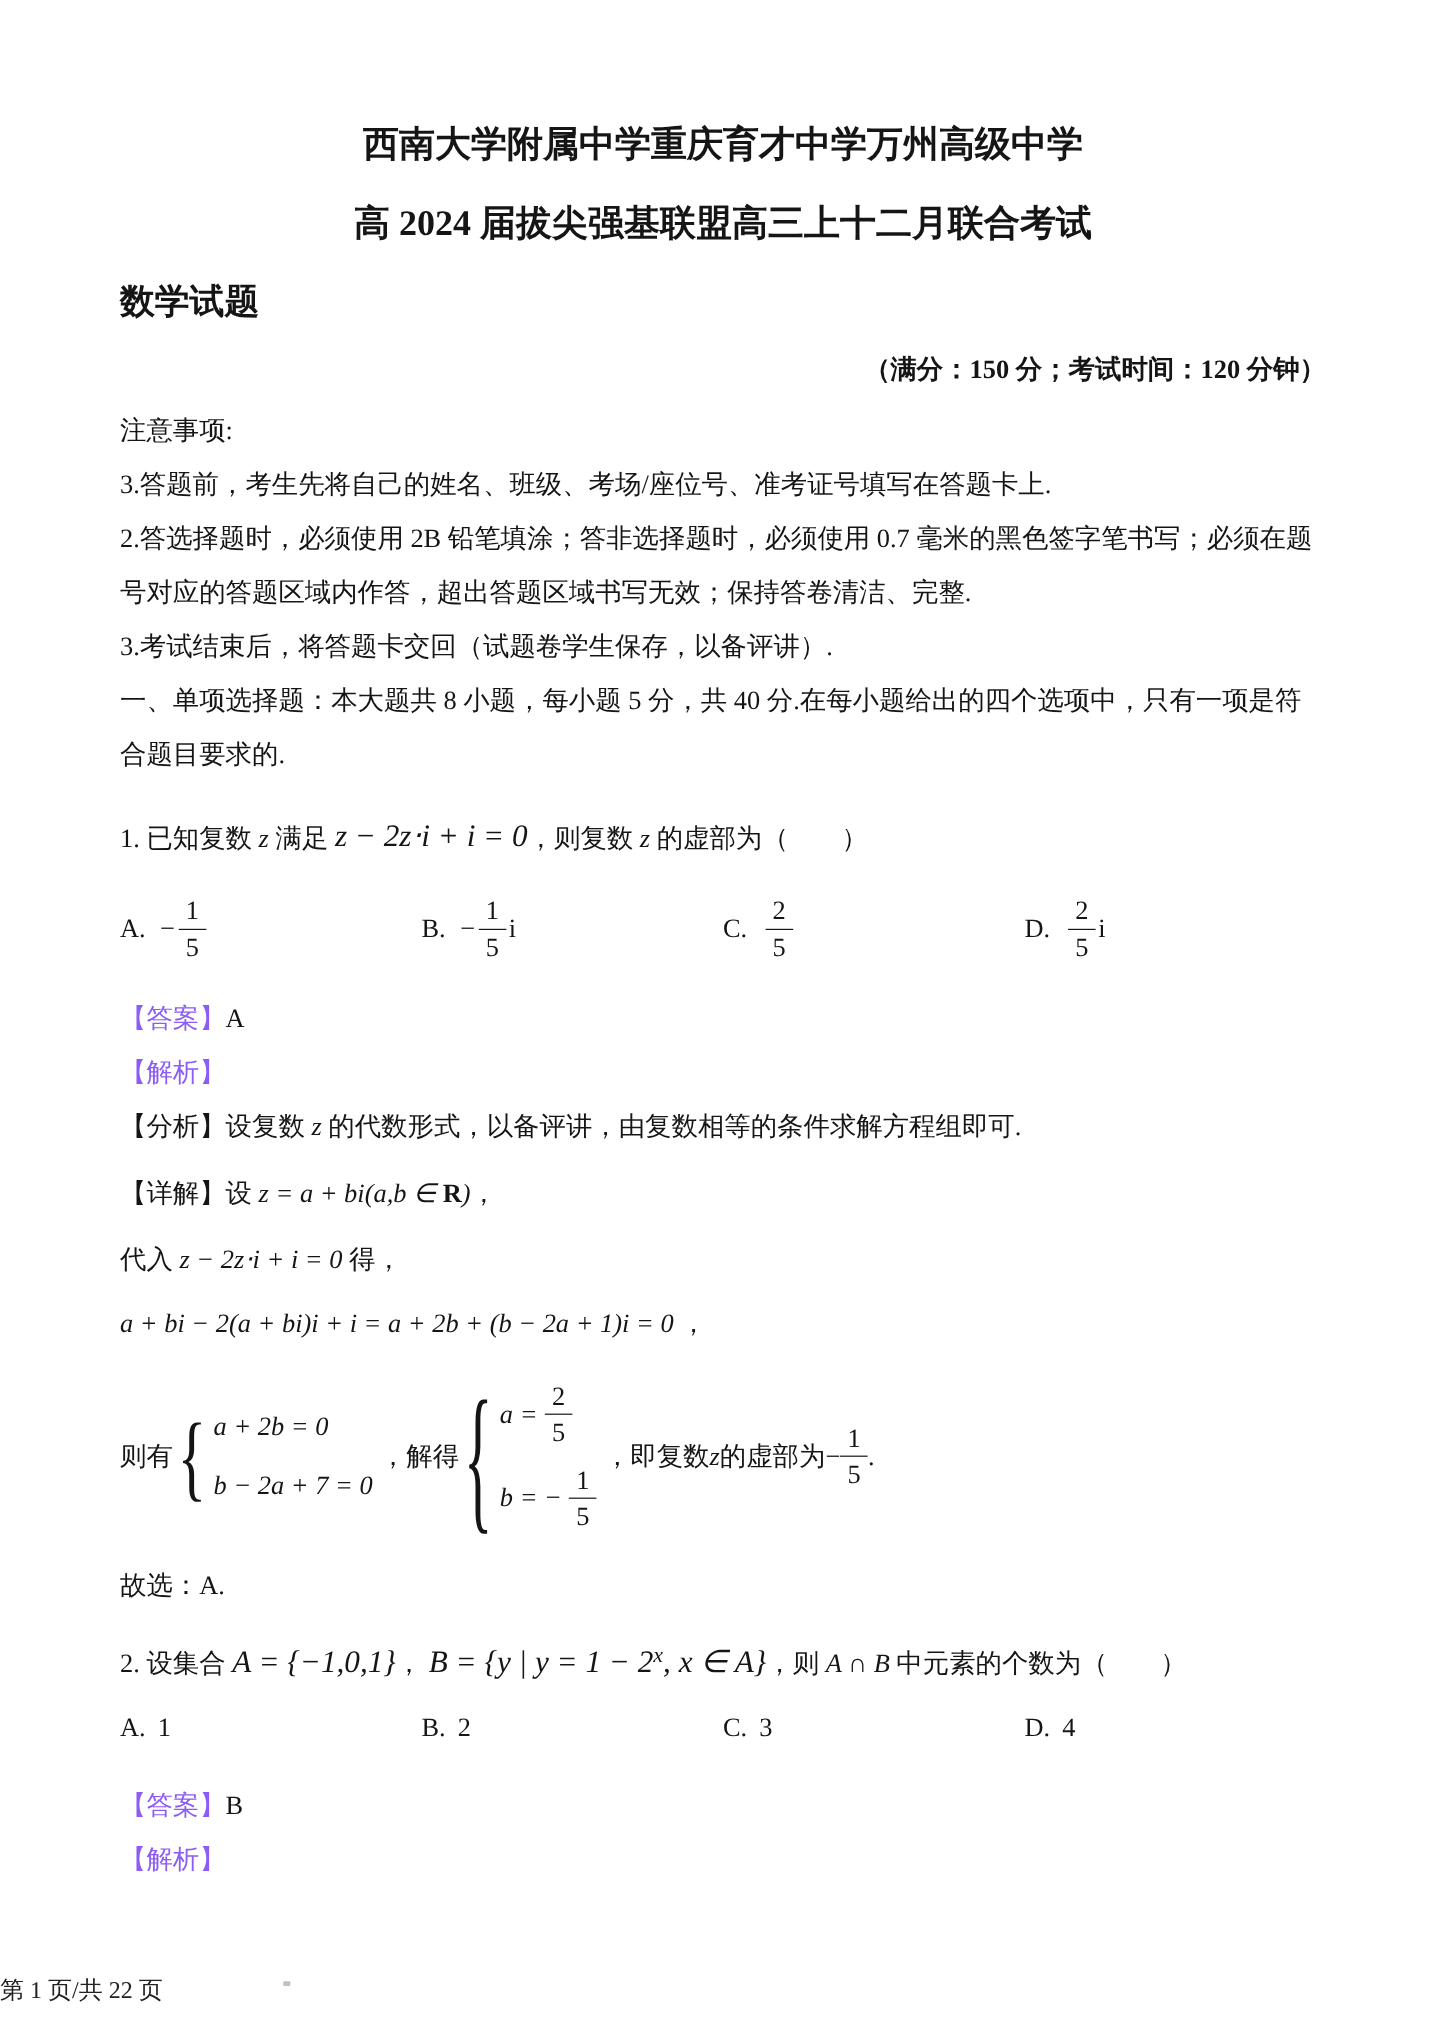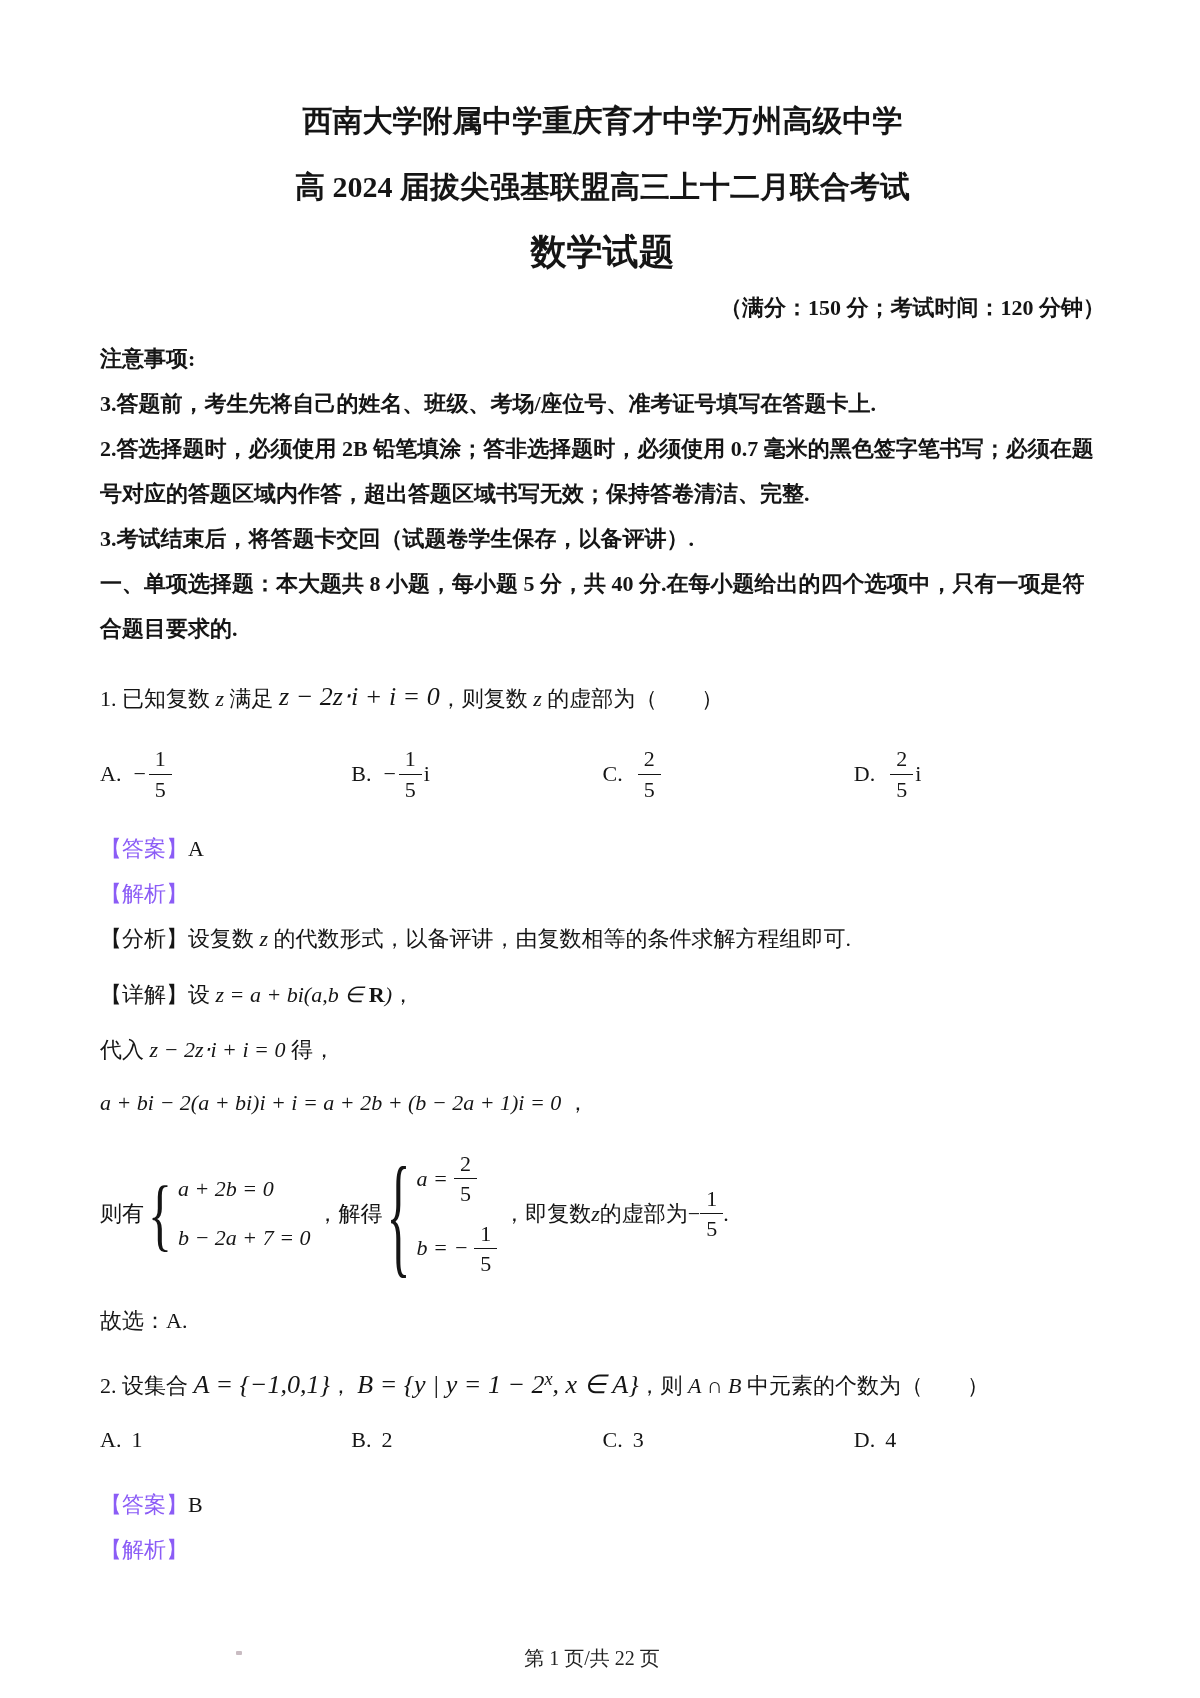--- a/index.html
+++ b/index.html
@@ -6,23 +6,23 @@
   .page{
     position:relative;
     width:1200px;height:1698px;
     background:#ffffff;
     color:#151515;
     font-family:"Liberation Serif","DejaVu Serif",serif;
     overflow:hidden;
     border-radius:15px;
   }
   .content{padding:104px 95px 0 100px;font-size:22px;}
-  .bold{font-weight:bold;}
+  .bold{font-weight:normal;}
   .title{font-size:30px;font-weight:bold;text-align:center;line-height:34px;margin:0 0 32px 0;}
-  .subject{font-size:36px;font-weight:bold;text-align:center;line-height:32px;margin:0 0 28px 0;}
+  .subject{font-size:29px;font-weight:bold;text-align:left;line-height:32px;margin:0 0 28px 0;}
   .meta{font-size:22px;font-weight:bold;text-align:right;line-height:24px;margin:0 0 16px 0;}
   p.line{margin:0;line-height:45px;}
   .stem{margin:22px 0 0 0;line-height:50px;}
   .math{font-style:italic;font-family:"Liberation Serif",serif;}
   .mathbf{font-style:normal;font-weight:bold;}
   .formula-lg{font-size:26px;position:relative;top:-1px;}
   .blue{color:#8b5cf6;}
   
   .options{display:flex;align-items:center;margin:18px 0 0 0;min-height:64px;}
   .option{width:25%;display:flex;align-items:center;}
@@ -45,21 +45,21 @@
   
   .system-line{display:flex;align-items:center;margin:24px 0 0 0;white-space:nowrap;}
   .cases{display:inline-flex;align-items:center;margin:0 6px 0 4px;}
   .brace{display:inline-block;font-size:50px;font-weight:400;line-height:1;transform:scaleY(1.6);transform-origin:center;margin-right:6px;font-family:"Liberation Serif",serif;}
   .brace.tall{transform:scaleY(2.7);}
   .case-rows{display:inline-flex;flex-direction:column;row-gap:19px;text-align:left;}
   .case-rows.spread{row-gap:14px;}
   .crow{line-height:30px;display:flex;align-items:center;gap:6px;}
   .conclusion{margin:22px 0 0 0;line-height:45px;}
   .stem2{margin:10px 0 0 0;line-height:52px;}
-  .footer{position:absolute;left:0;right:16px;top:1645px;text-align:center;font-size:20px;color:#222;}
+  .footer{position:absolute;left:0;right:16px;top:1645px;text-align:left;font-size:20px;color:#222;}
   .artifact{position:absolute;left:236px;top:1651px;width:6px;height:4px;background:#c9bcc2;border-radius:1px;}
 </style>
 </head>
 <body>
 
 <div class="page">
   <div class="content">
 
     <h1 class="title">西南大学附属中学重庆育才中学万州高级中学</h1>
     <h1 class="title">高 2024 届拔尖强基联盟高三上十二月联合考试</h1>

